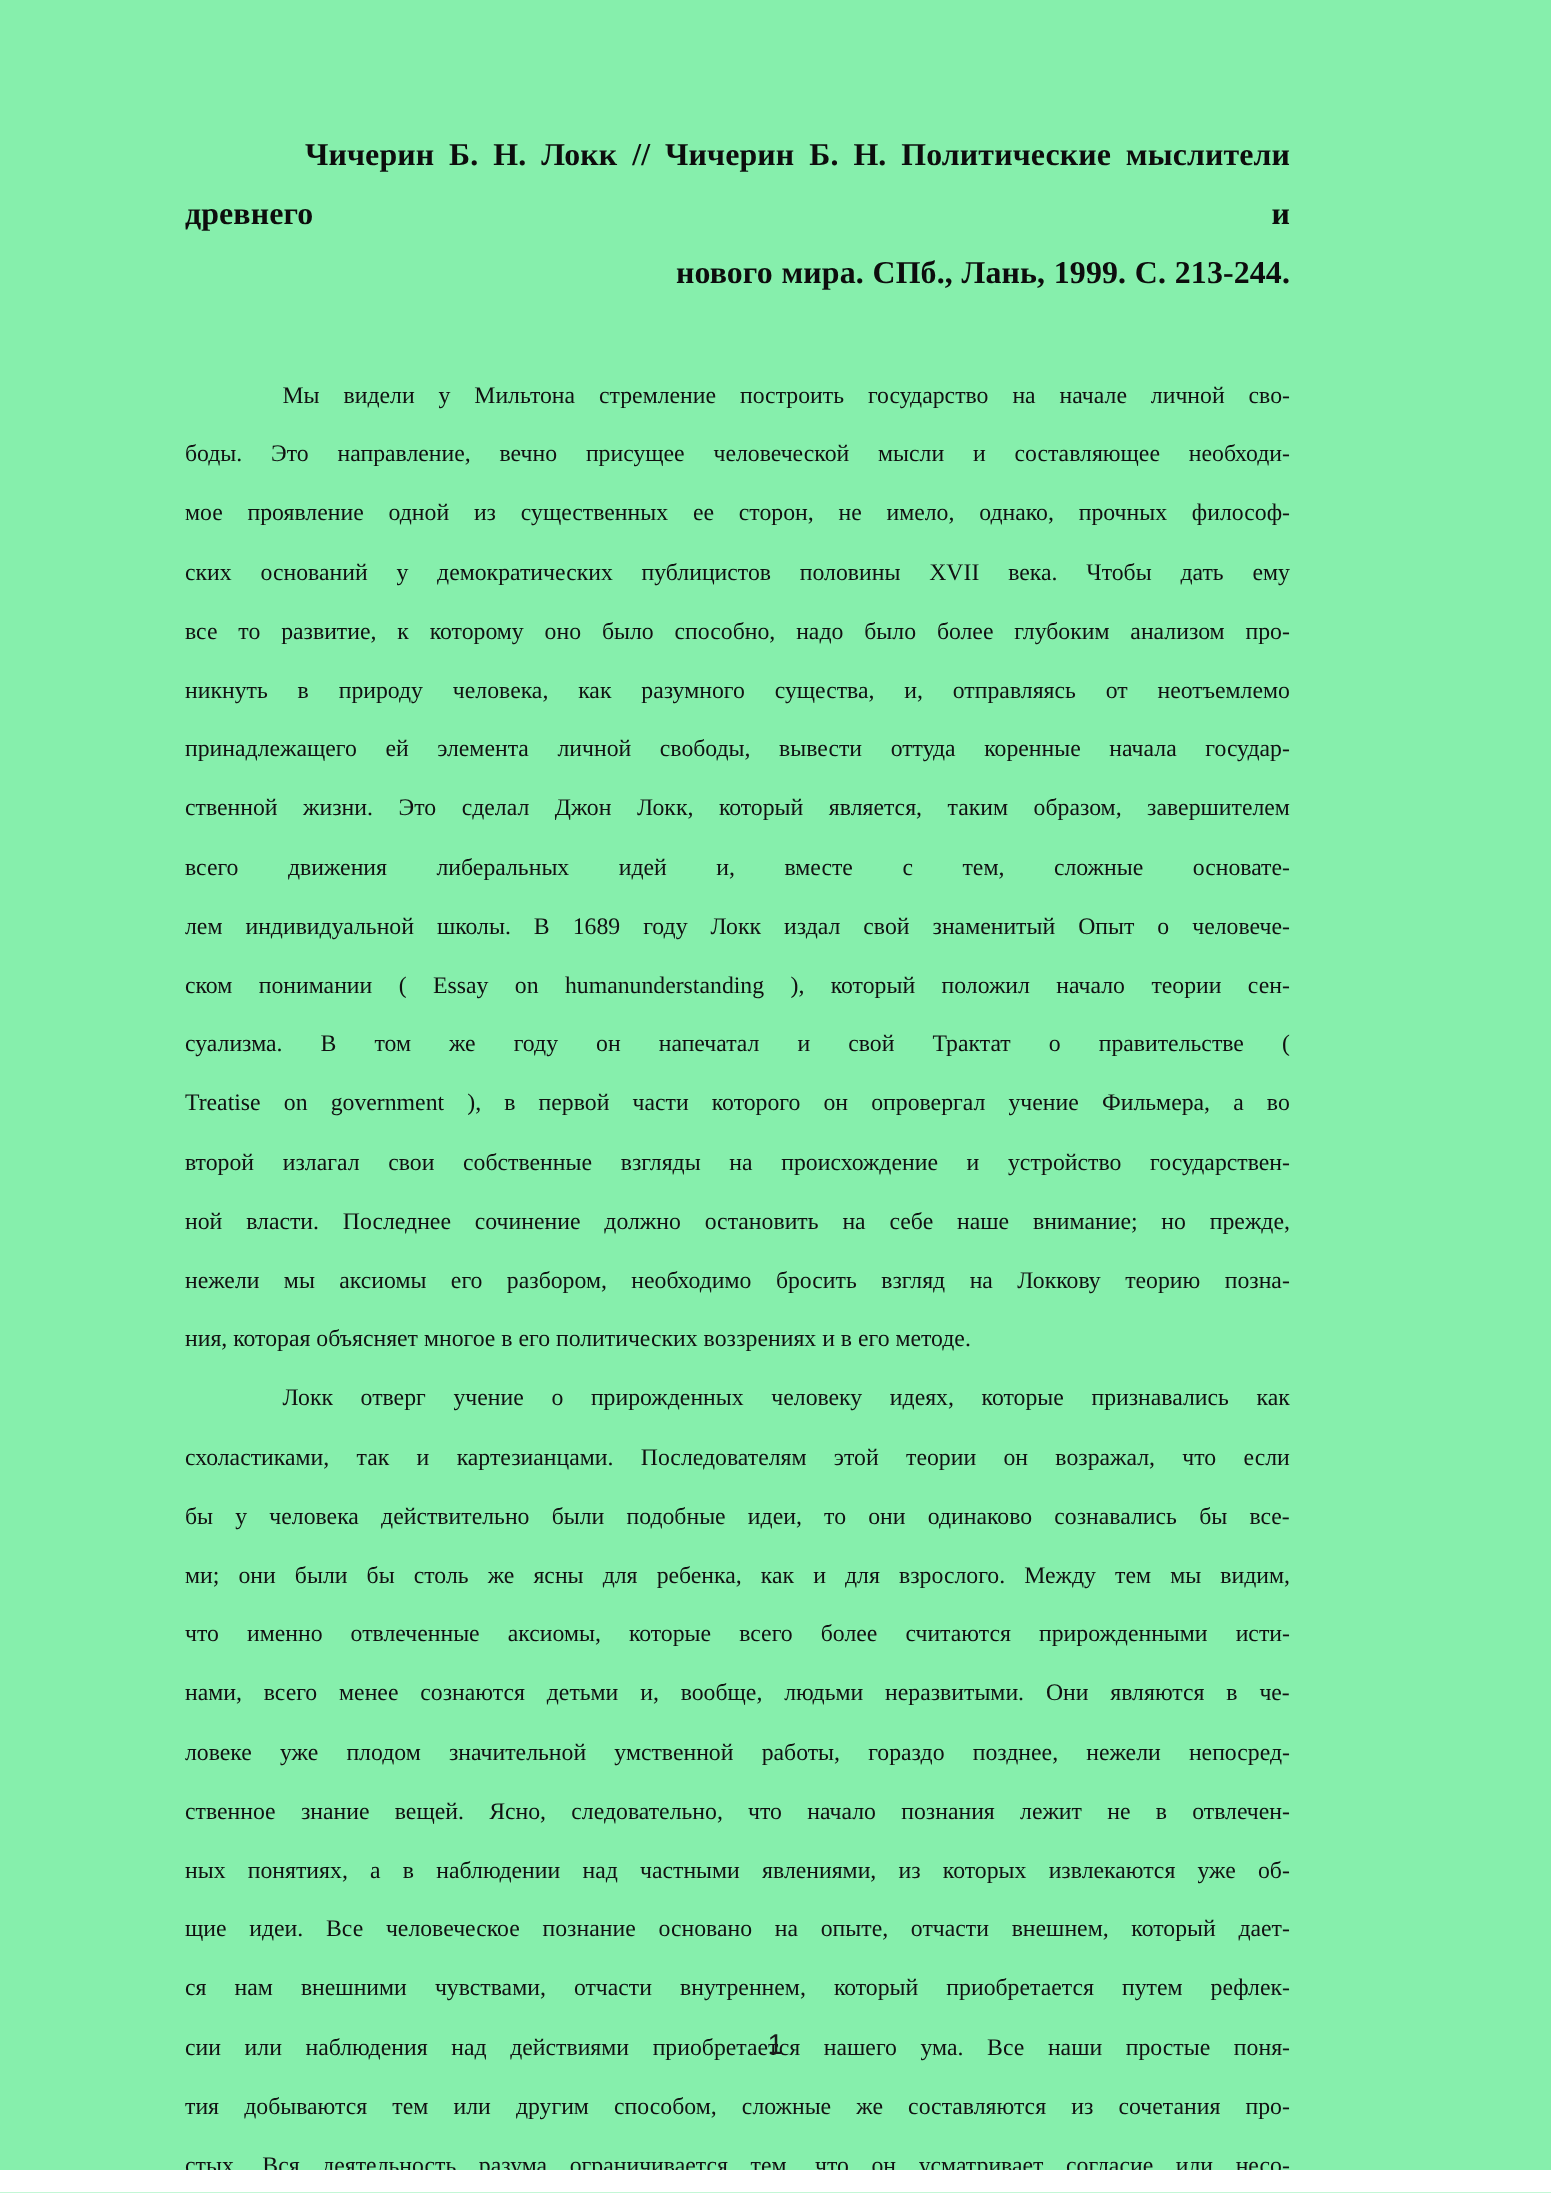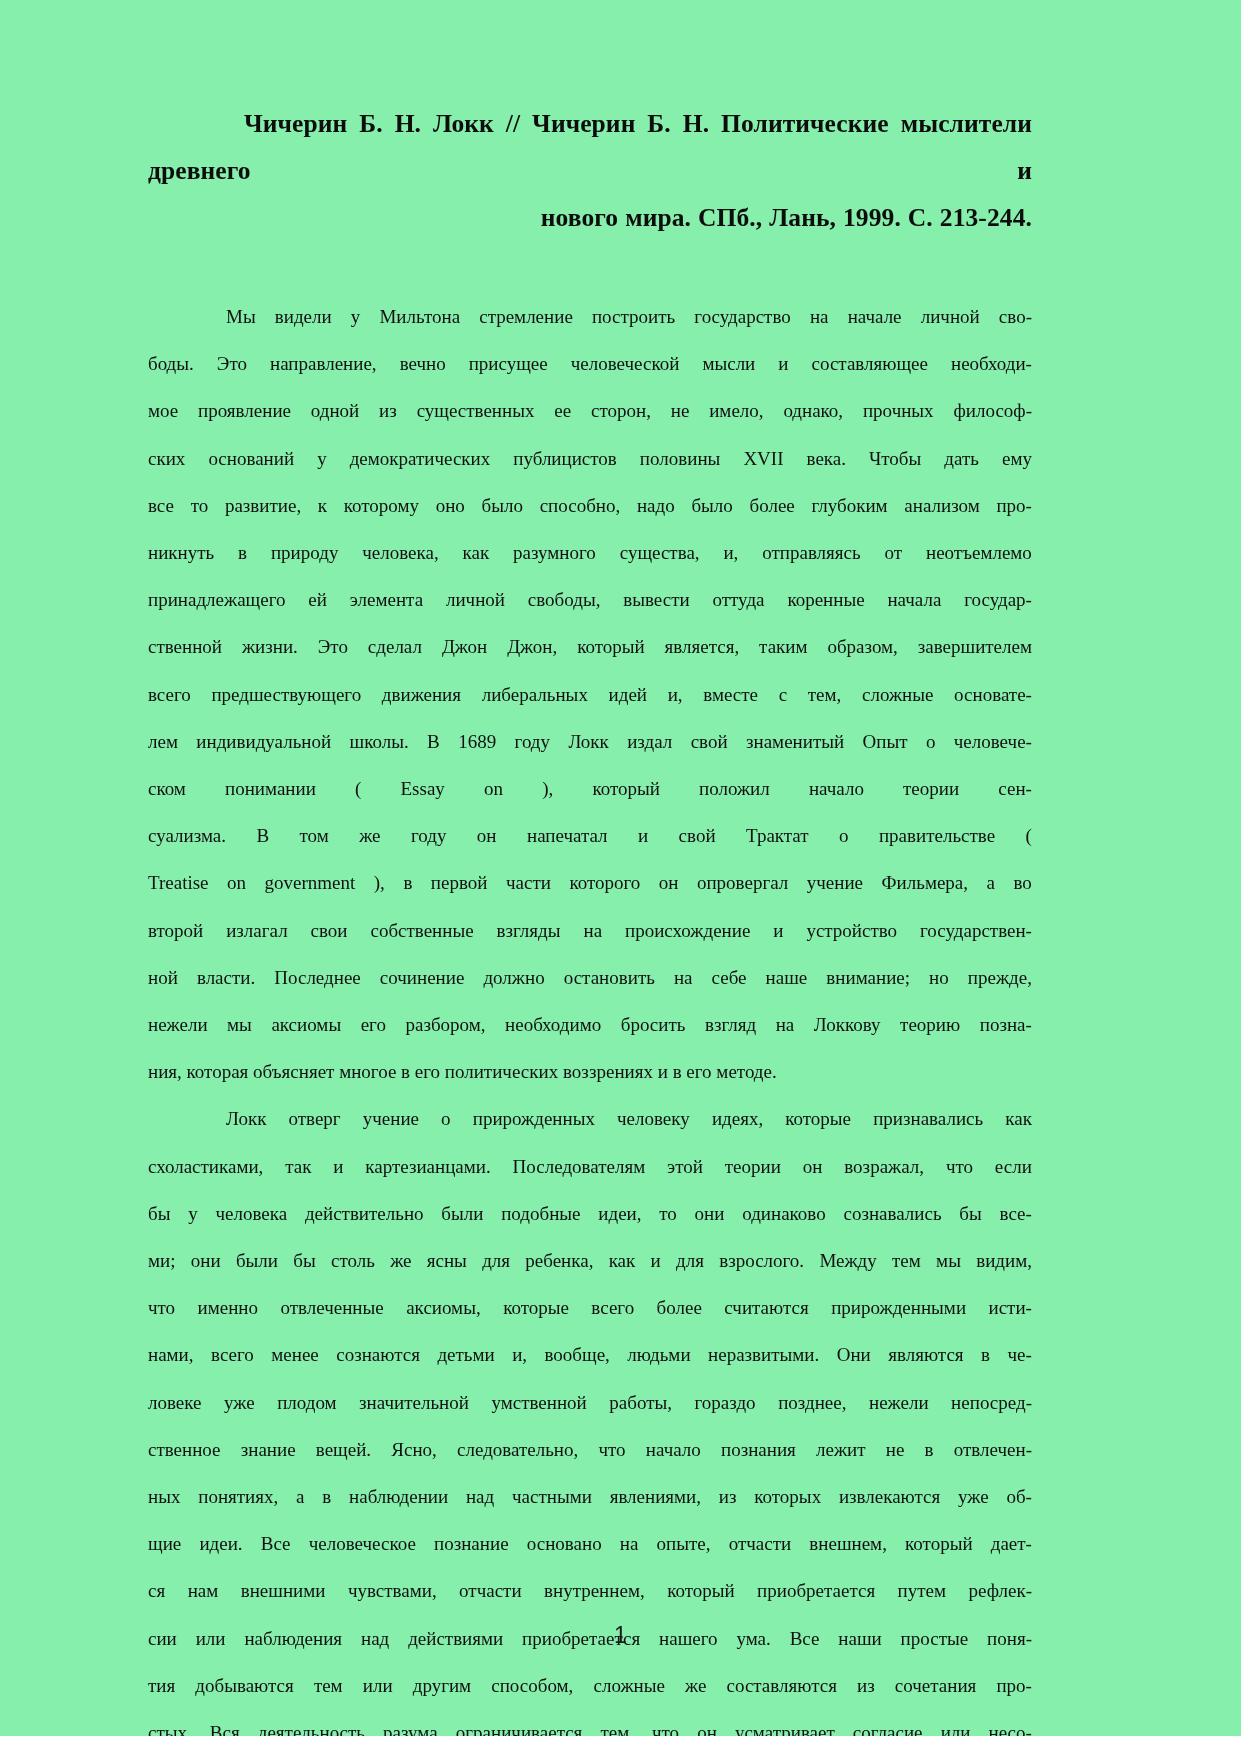--- a/index.html
+++ b/index.html
@@ -201,30 +201,29 @@
             <span>коренные</span>
             <span>начала</span>
             <span>государ-</span>
           </span>
         <span class="ln j">
             <span>ственной</span>
             <span>жизни.</span>
             <span>Это</span>
             <span>сделал</span>
             <span>Джон</span>
-            <span>Джон,</span>
+            <span>Локк,</span>
             <span>который</span>
             <span>является,</span>
             <span>таким</span>
             <span>образом,</span>
             <span>завершителем</span>
           </span>
         <span class="ln j">
             <span>всего</span>
-            <span>предшествующего</span>
             <span>движения</span>
             <span>либеральных</span>
             <span>идей</span>
             <span>и,</span>
             <span>вместе</span>
             <span>с</span>
             <span>тем,</span>
             <span>сложные</span>
             <span>основате-</span>
           </span>
@@ -242,20 +241,21 @@
             <span>Опыт</span>
             <span>о</span>
             <span>человече-</span>
           </span>
         <span class="ln j">
             <span>ском</span>
             <span>понимании</span>
             <span>(</span>
             <span>Essay</span>
             <span>on</span>
+            <span>humanunderstanding</span>
             <span>),</span>
             <span>который</span>
             <span>положил</span>
             <span>начало</span>
             <span>теории</span>
             <span>сен-</span>
           </span>
         <span class="ln j">
             <span>суализма.</span>
             <span>В</span>

